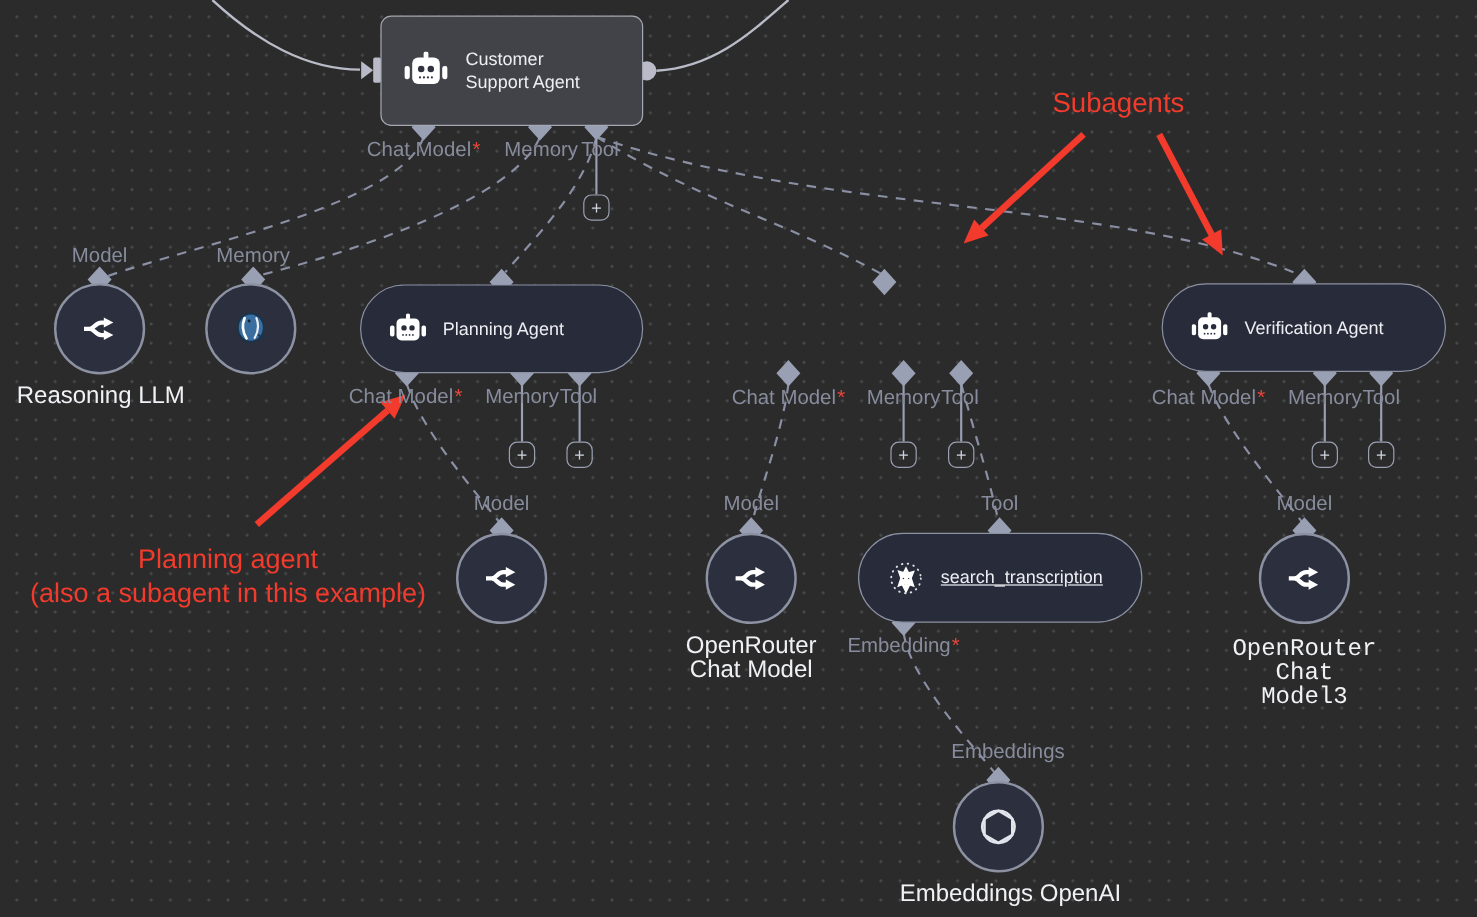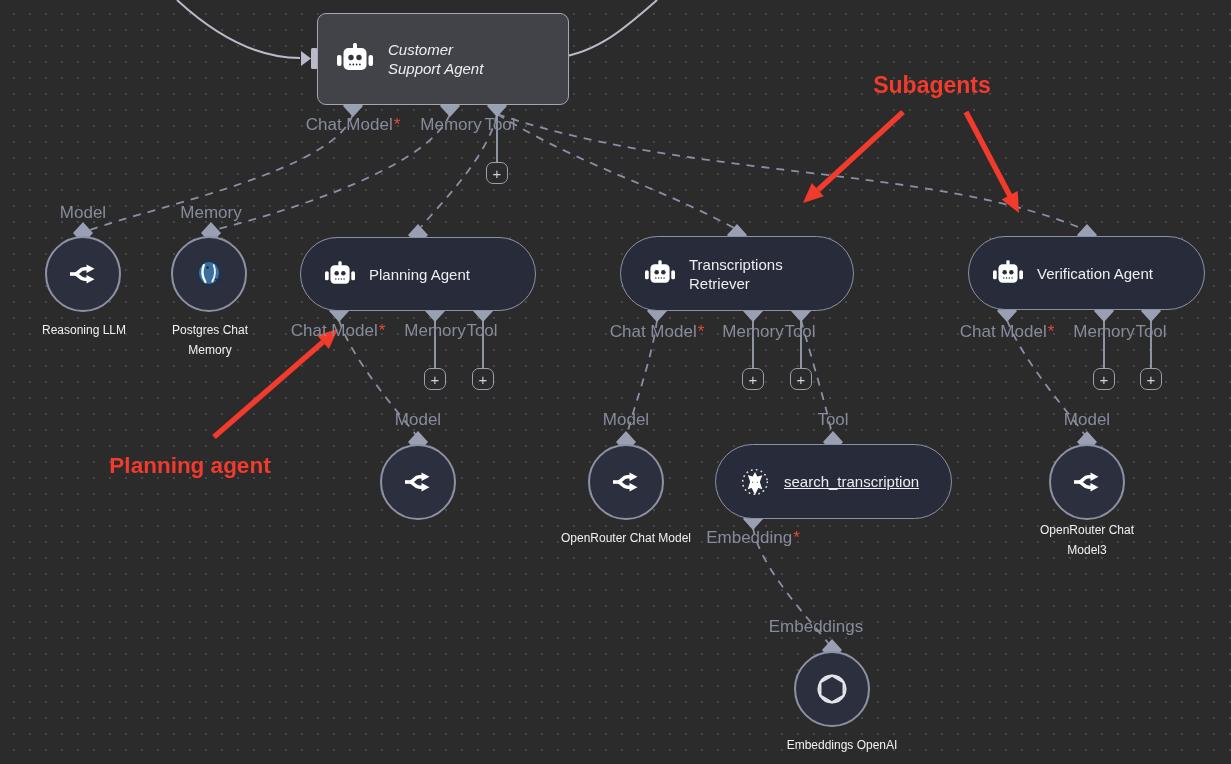--- a/index.html
+++ b/index.html
@@ -35,29 +35,29 @@
   }
   .node-title{color:#edeef2;font-size:15px;font-weight:500;line-height:19px;}
   .break-all{word-break:break-all;text-decoration:underline;}
   .plabel{
     position:absolute;transform:translate(-50%,-50%);
     font-size:17px;color:#878c9d;white-space:nowrap;
   }
   .req{color:#e8483c;margin-left:1px;}
   .nlabel{
     position:absolute;transform:translateX(-50%);
-    font-size:12px;font-weight:500;color:#f0f1f4;text-align:center;line-height:20px;
+    font-size:20px;font-weight:500;color:#f0f1f4;text-align:center;line-height:20px;
   }
   .plus-btn{
     position:absolute;transform:translate(-50%,-50%);width:22px;height:22px;
     border:1.8px solid #9aa0b2;border-radius:7px;color:#ced2dd;
     display:flex;align-items:center;justify-content:center;
     font-size:15px;line-height:1;background:rgba(43,43,43,.55);cursor:pointer;box-sizing:border-box;
   }
-  .annotation{position:absolute;color:#f23b2c;font-weight:700;white-space:nowrap;}
+  .annotation{position:absolute;color:#f23b2c;font-weight:400;white-space:nowrap;}
   .ann-center{transform:translateX(-50%);}
 </style>
 </head>
 <body>
 
 <div class="canvas">
 
   <svg class="edges">
 
     <path class="solid" d="M 177 0 C 215 35, 255 58, 300 58"></path>
@@ -111,21 +111,21 @@
     <polygon class="diamond" points="822,650 832,639 842,650 832,661"></polygon>
 
     <line class="red-line" x1="214" y1="437" x2="323" y2="342"></line>
     <polygon class="red-head" points="338,329 328.8,348.9 317,335.3"></polygon>
     <line class="red-line" x1="903" y1="112" x2="818" y2="190"></line>
     <polygon class="red-head" points="803,203 811.8,182.9 823.8,196.3"></polygon>
     <line class="red-line" x1="966" y1="112" x2="1010" y2="196"></line>
     <polygon class="red-head" points="1019,213 1001.7,199.5 1017.7,191.1"></polygon>
   </svg>
 
-  <div class="rect-node" style="left:317px;top:13px;width:252px;height:92px;font-style:italic;">
+  <div class="rect-node" style="left:317px;top:13px;width:219px;height:92px;">
     <svg width="36" height="32" viewBox="0 0 36 32">
       <rect x="16" y="0" width="4" height="6" rx="1.5" fill="#fff"></rect>
       <rect x="0" y="12" width="4.5" height="11" rx="2" fill="#fff"></rect>
       <rect x="31.5" y="12" width="4.5" height="11" rx="2" fill="#fff"></rect>
       <rect x="6.5" y="5" width="23" height="22" rx="5" fill="#fff"></rect>
       <circle cx="14" cy="14.5" r="2.7" fill="#30333f"></circle>
         <circle cx="22" cy="14.5" r="2.7" fill="#30333f"></circle>
       <circle cx="13" cy="21.5" r="0.9" fill="#30333f"></circle>
         <circle cx="16.3" cy="21.5" r="0.9" fill="#30333f"></circle>
       <circle cx="19.6" cy="21.5" r="0.9" fill="#30333f"></circle>
@@ -143,35 +143,20 @@
       <circle cx="14" cy="14.5" r="2.7" fill="#272b3a"></circle>
         <circle cx="22" cy="14.5" r="2.7" fill="#272b3a"></circle>
       <circle cx="13" cy="21.5" r="0.9" fill="#272b3a"></circle>
         <circle cx="16.3" cy="21.5" r="0.9" fill="#272b3a"></circle>
       <circle cx="19.6" cy="21.5" r="0.9" fill="#272b3a"></circle>
         <circle cx="22.9" cy="21.5" r="0.9" fill="#272b3a"></circle>
     </svg>
     <div class="node-title">Planning Agent</div>
   </div>
 
-  <div class="pill-node" style="left:620px;top:236px;width:234px;height:75px;">
-    <svg width="30" height="27" viewBox="0 0 36 32">
-      <rect x="16" y="0" width="4" height="6" rx="1.5" fill="#fff"></rect>
-        <rect x="0" y="12" width="4.5" height="11" rx="2" fill="#fff"></rect>
-      <rect x="31.5" y="12" width="4.5" height="11" rx="2" fill="#fff"></rect>
-        <rect x="6.5" y="5" width="23" height="22" rx="5" fill="#fff"></rect>
-      <circle cx="14" cy="14.5" r="2.7" fill="#272b3a"></circle>
-        <circle cx="22" cy="14.5" r="2.7" fill="#272b3a"></circle>
-      <circle cx="13" cy="21.5" r="0.9" fill="#272b3a"></circle>
-        <circle cx="16.3" cy="21.5" r="0.9" fill="#272b3a"></circle>
-      <circle cx="19.6" cy="21.5" r="0.9" fill="#272b3a"></circle>
-        <circle cx="22.9" cy="21.5" r="0.9" fill="#272b3a"></circle>
-    </svg>
-    <div class="node-title" style="width:125px;">Transcriptions Retriever</div>
-  </div>
 
   <div class="pill-node" style="left:968px;top:236px;width:237px;height:74px;">
     <svg width="30" height="27" viewBox="0 0 36 32">
       <rect x="16" y="0" width="4" height="6" rx="1.5" fill="#fff"></rect>
         <rect x="0" y="12" width="4.5" height="11" rx="2" fill="#fff"></rect>
       <rect x="31.5" y="12" width="4.5" height="11" rx="2" fill="#fff"></rect>
         <rect x="6.5" y="5" width="23" height="22" rx="5" fill="#fff"></rect>
       <circle cx="14" cy="14.5" r="2.7" fill="#272b3a"></circle>
         <circle cx="22" cy="14.5" r="2.7" fill="#272b3a"></circle>
       <circle cx="13" cy="21.5" r="0.9" fill="#272b3a"></circle>
@@ -296,32 +281,32 @@
   <div class="plabel" style="left:1007px;top:332px;"><span>Chat Model</span><span class="req">*</span></div>
   <div class="plabel" style="left:1104px;top:332px;"><span>Memory</span></div>
   <div class="plabel" style="left:1151px;top:332px;"><span>Tool</span></div>
 
   <div class="plabel" style="left:418px;top:420px;"><span>Model</span></div>
   <div class="plabel" style="left:626px;top:420px;"><span>Model</span></div>
   <div class="plabel" style="left:833px;top:420px;"><span>Tool</span></div>
   <div class="plabel" style="left:1087px;top:420px;"><span>Model</span></div>
 
   <div class="plabel" style="left:753px;top:538px;"><span>Embedding</span><span class="req">*</span></div>
-  <div class="plabel" style="left:816px;top:627px;"><span>Embeddings</span></div>
+  <div class="plabel" style="left:840px;top:627px;"><span>Embeddings</span></div>
 
   <div class="plus-btn" style="left:497px;top:173px;">+</div>
   <div class="plus-btn" style="left:435px;top:379px;">+</div>
   <div class="plus-btn" style="left:483px;top:379px;">+</div>
   <div class="plus-btn" style="left:753px;top:379px;">+</div>
   <div class="plus-btn" style="left:801px;top:379px;">+</div>
   <div class="plus-btn" style="left:1104px;top:379px;">+</div>
   <div class="plus-btn" style="left:1151px;top:379px;">+</div>
 
   <div class="nlabel" style="left:84px;top:320px;width:160px;">Reasoning LLM</div>
-  <div class="nlabel" style="left:210px;top:320px;width:112px;">Postgres Chat Memory</div>
   <div class="nlabel" style="left:626px;top:528px;width:132px;">OpenRouter Chat Model</div>
-  <div class="nlabel" style="left:1087px;top:520px;width:132px;">OpenRouter Chat Model3</div>
+  <div class="nlabel" style="left:1087px;top:532px;width:132px;font-family:Liberation Mono, monospace;">OpenRouter Chat Model3</div>
   <div class="nlabel" style="left:842px;top:735px;width:220px;">Embeddings OpenAI</div>
 
   <div class="annotation ann-center" style="left:932px;top:72px;font-size:23px;">Subagents</div>
   <div class="annotation ann-center" style="left:190px;top:453px;font-size:22.5px;">Planning agent</div>
+  <div class="annotation ann-center" style="left:190px;top:482px;font-size:22.5px;">(also a subagent in this example)</div>
 
 </div>
 
 </body></html>

